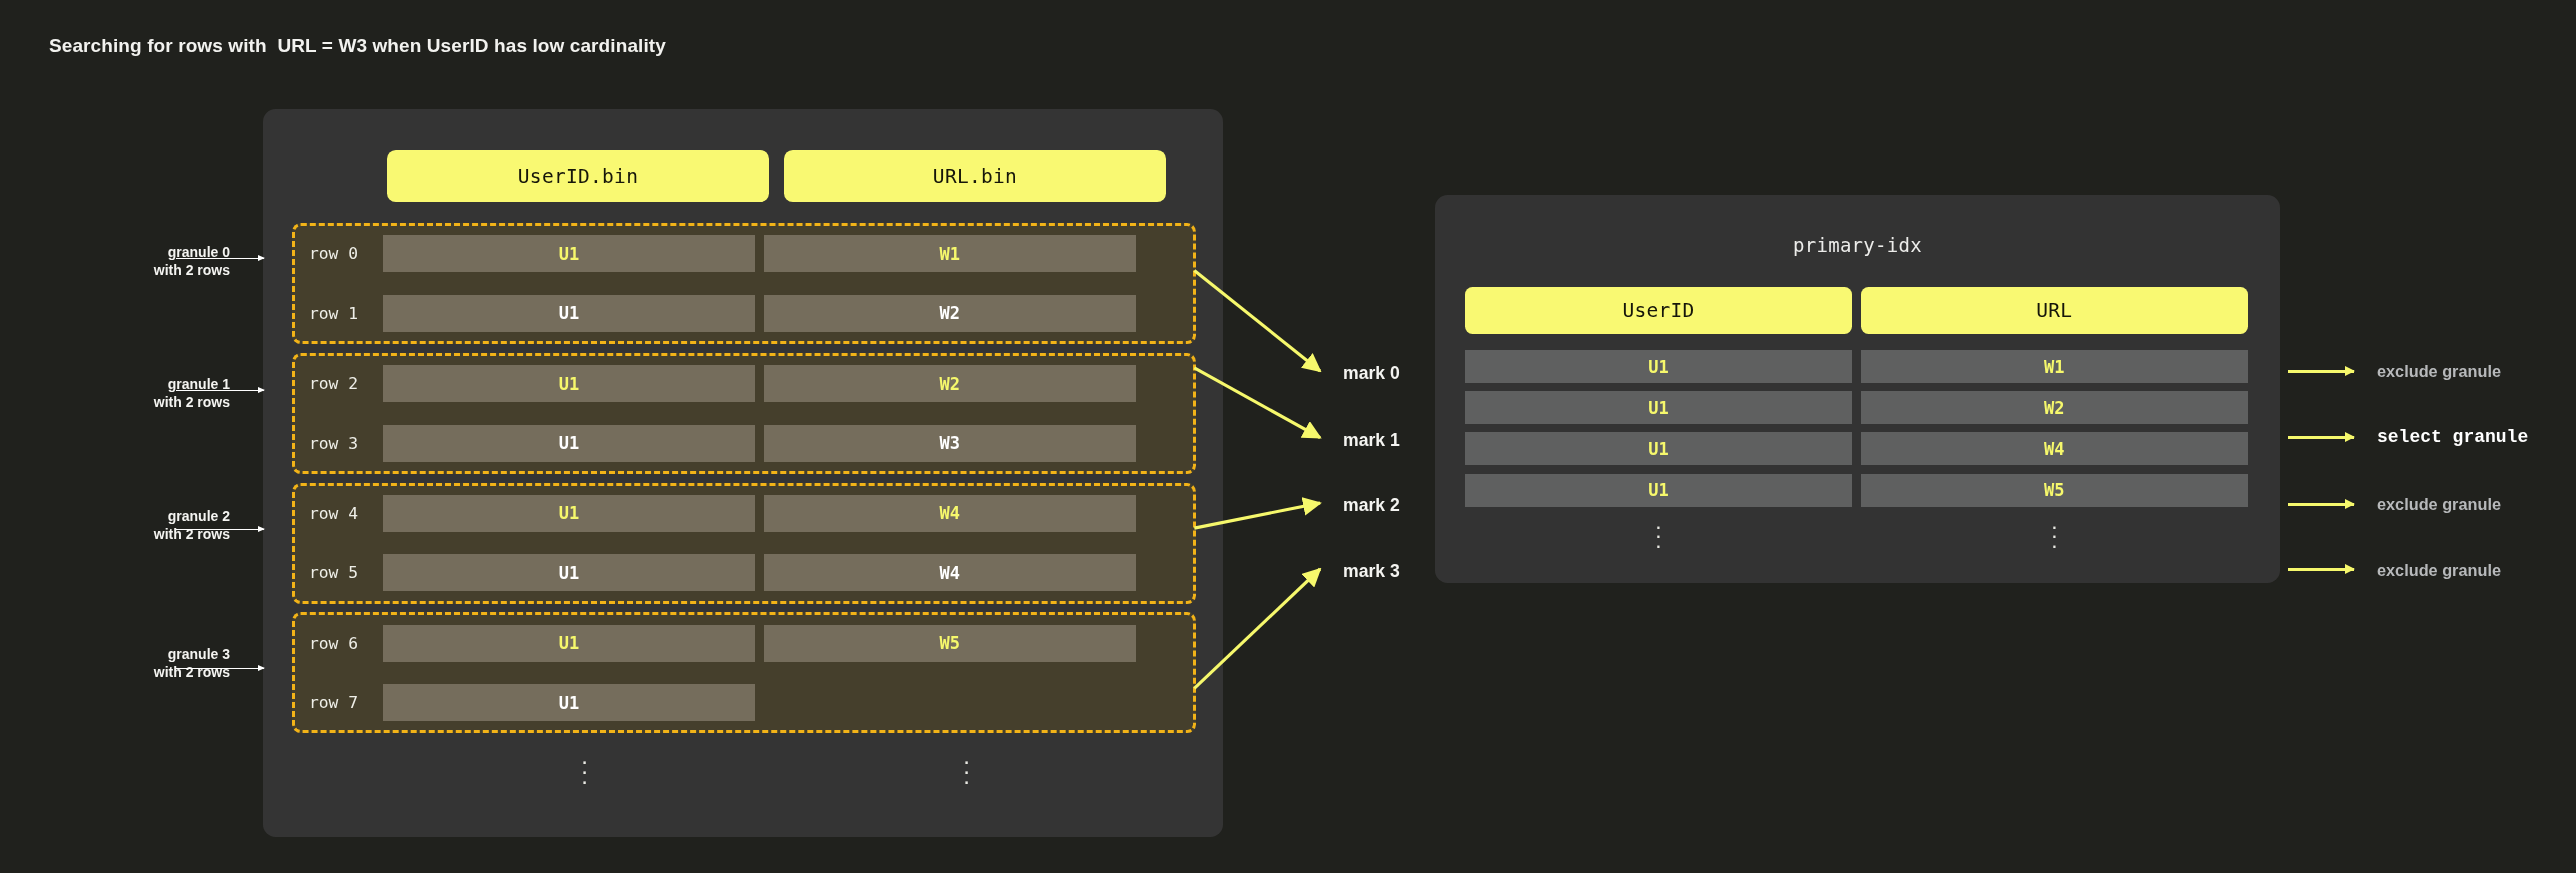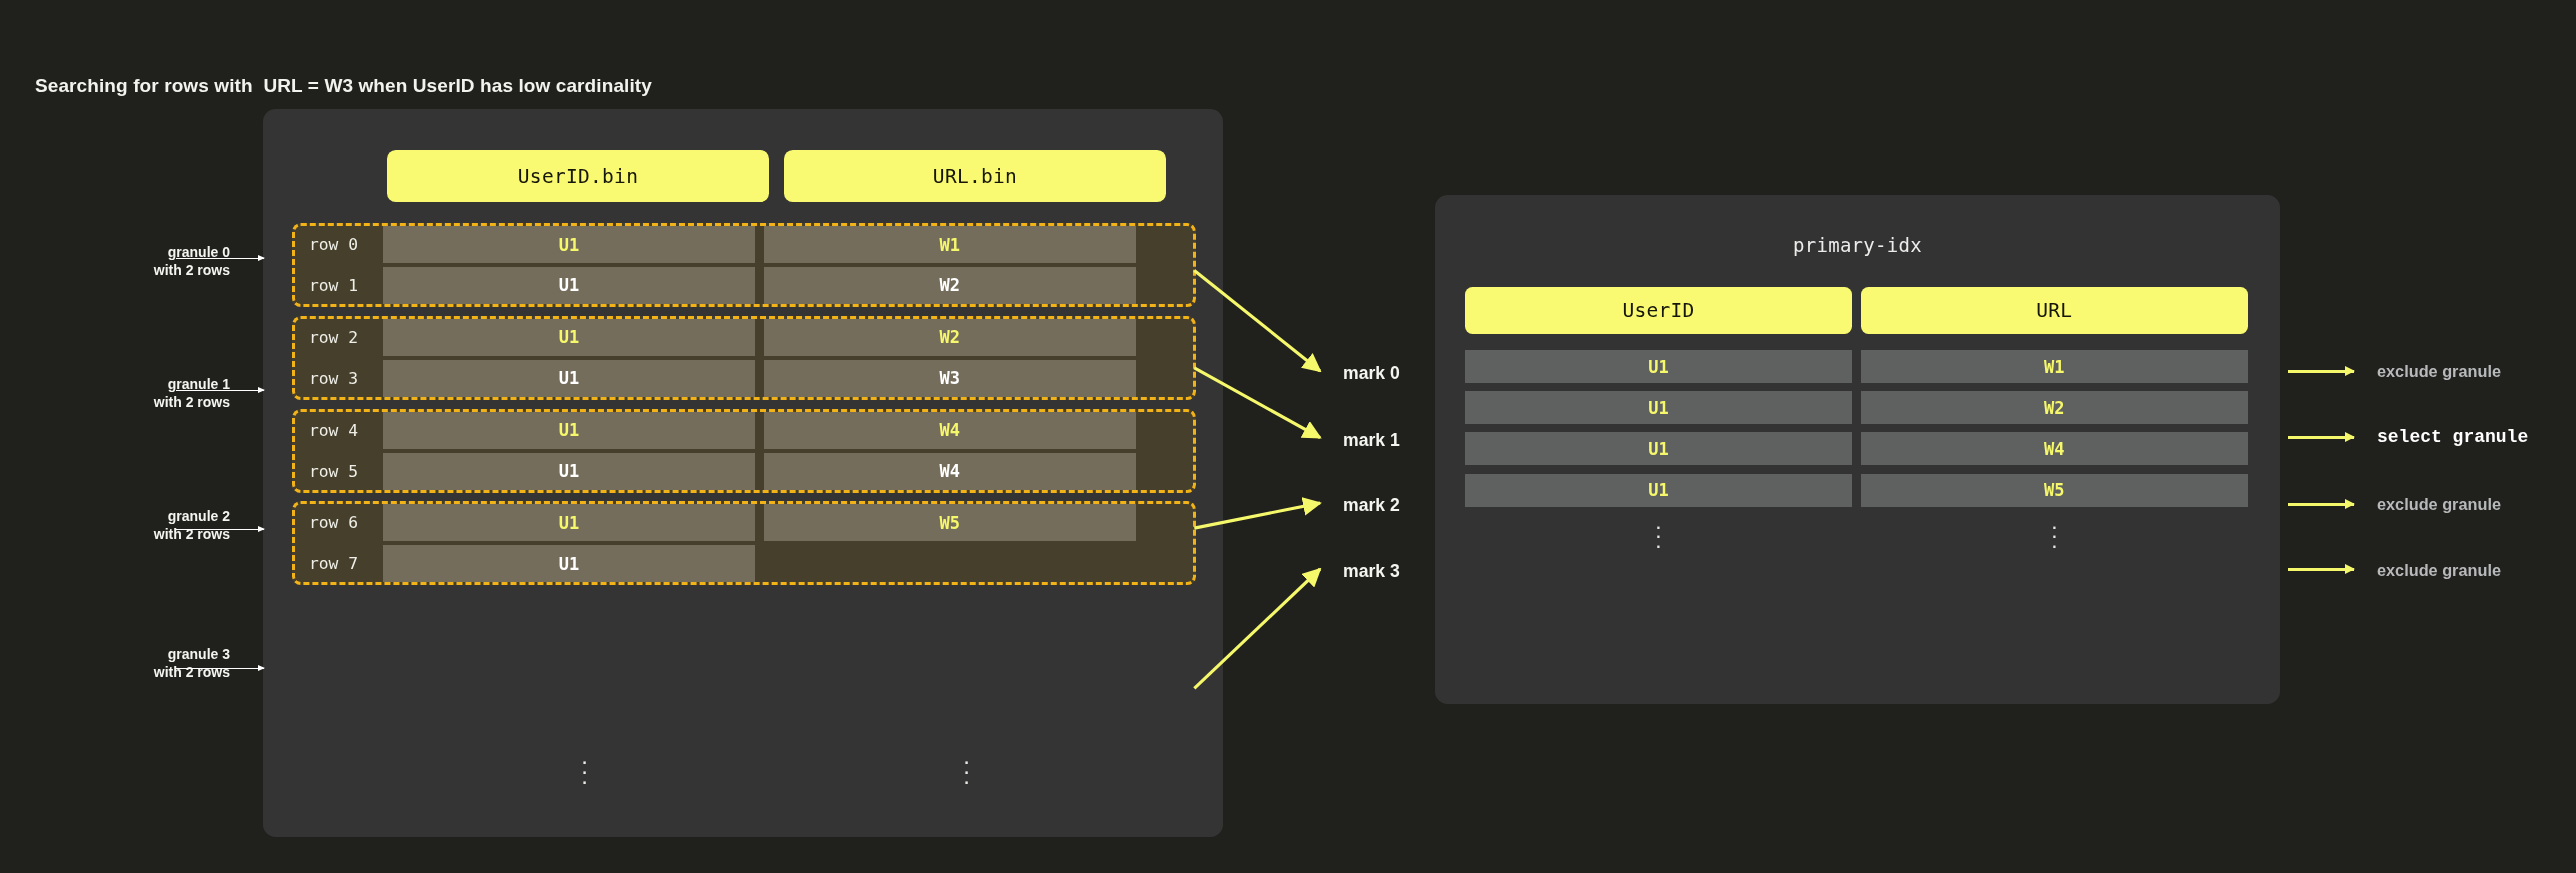--- a/index.html
+++ b/index.html
@@ -14,28 +14,27 @@
 
   #root {
     position: relative;
     width: 2576px;
     height: 874px;
   }
 
   
   .page-title {
     position: absolute;
-    left: 35px;
+    left: 49px;
     top: 35px;
     font-size: 19px;
     font-weight: bold;
     color: #f2f2ef;
     letter-spacing: 0.1px;
     white-space: pre;
-    margin-top: 40px;
   }
 
   
   .data-panel {
     position: absolute;
     left: 263px;
     top: 109px;
     width: 960px;
     height: 728px;
     background: #343434;
@@ -73,21 +72,21 @@
 
   .granule {
     position: relative;
     background: #453f2c;
     border: 3.1px dashed #f2b318;
     border-radius: 8.8px;
     padding: 0;
     margin-bottom: 8.8px;
     display: flex;
     flex-direction: column;
-    height: 84px;
+    height: 121px;
     overflow: hidden;
   }
 
   .grow {
     display: flex;
     align-items: center;
     flex: 1;
     gap: 0;
   }
   .grow + .grow { margin-top: 3.8px; text-align: center; }
@@ -173,21 +172,21 @@
     width: 2576px; height: 874px;
     pointer-events: none;
   }
 
   
   .idx-panel {
     position: absolute;
     left: 1435px;
     top: 195px;
     width: 845px;
-    height: 509px;
+    height: 388px;
     background: #333333;
     border-radius: 12.6px;
   }
   .idx-title {
     position: absolute;
     left: 0; right: 0;
     top: 39px;
     text-align: center;
     color: #ececea;
     font-family: "DejaVu Sans Mono", monospace;

